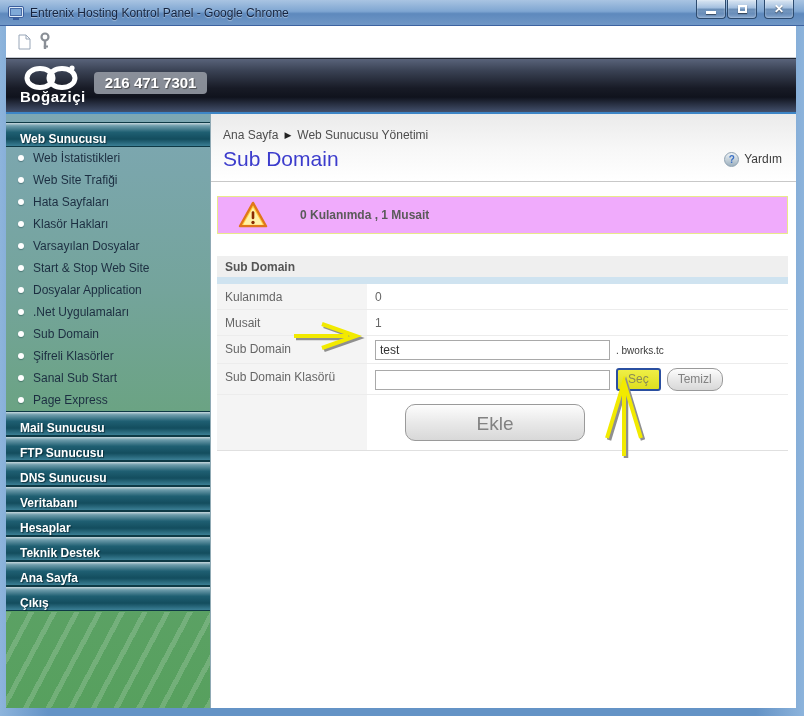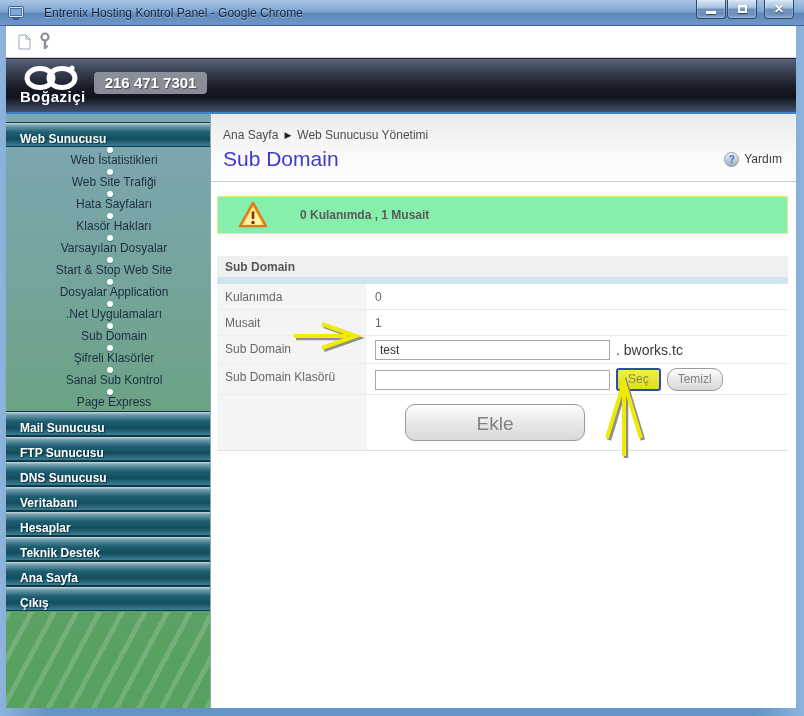--- a/index.html
+++ b/index.html
@@ -5,21 +5,21 @@
   * { box-sizing: border-box; margin: 0; padding: 0; }
   html,body { width:804px; height:716px; }
   body { font-family:"Liberation Sans", sans-serif; position:relative; background:#fff; }
 
   
   .window { position:absolute; inset:0; background:linear-gradient(90deg,#8db4dc,#6493c6 6%,#6493c6 94%,#8db4dc); }
 
   
   .titlebar { height:26px; display:flex; align-items:center; padding-left:8px;
     background:linear-gradient(180deg,#a9c4e2 0%,#7fa6d2 45%,#5e89bd 55%,#6f97c6 100%);
-    border-bottom:1px solid #3c62a0; position:relative;gap:14px; }
+    border-bottom:1px solid #3c62a0; position:relative; }
   .title-icon { width:16px; height:14px; margin-right:6px; flex:0 0 auto; }
   .titlebar-text { font-size:12px; color:#15233e; text-shadow:0 1px 1px rgba(255,255,255,0.45); white-space:nowrap; }
   .win-controls { position:absolute; top:0; right:10px; display:flex; }
   .win-btn { width:30px; height:19px; margin-left:1px; border:1px solid #2c4a6e; border-top:none;
     border-radius:0 0 4px 4px; display:flex; align-items:center; justify-content:center;
     background:linear-gradient(180deg,rgba(255,255,255,0.55),rgba(255,255,255,0.18) 45%,rgba(30,60,100,0.28) 50%,rgba(255,255,255,0.22));
     box-shadow:inset 0 0 2px rgba(255,255,255,0.6); cursor:default; }
   .win-btn.close { margin-left:7px; }
   .glyph-min { width:10px; height:3px; background:#fff; box-shadow:0 1px 1px rgba(0,0,0,0.5); margin-top:6px; }
   .glyph-max { width:9px; height:8px; border:2px solid #fff; box-shadow:0 1px 1px rgba(0,0,0,0.5); }
@@ -47,53 +47,53 @@
   .layout { display:flex; height:594px; }
 
   
   .sidebar { width:204px; flex:0 0 204px; position:relative; overflow:hidden;
     background:linear-gradient(180deg,#7da7b3 0%,#74a49b 30%,#6aa381 52%,#5ea268 72%,#57a05e 100%); }
   .side-gap { height:8px; }
   .side-header { height:25px; color:#fff; font-weight:bold; font-size:12px; display:flex; align-items:flex-end;
     padding-left:14px; text-shadow:1px 1px 1px rgba(0,30,40,0.7); cursor:pointer;
     border-top:1px solid #0e3945; border-bottom:1px solid #0e3945;
     background:linear-gradient(180deg,#c7d8de 0%,#6f9dac 12%,#1f5f72 40%,#134d5e 70%,#3b7f95 100%); }
-  .side-item { height:22px; display:flex; align-items:center; padding-left:12px; font-size:12px; color:#1c2e41; cursor:pointer;flex-direction:column; }
+  .side-item { height:22px; display:flex; align-items:center; padding-left:12px; font-size:12px; color:#1c2e41; cursor:pointer; }
   .bullet { width:6px; height:6px; border-radius:50%; background:#fff; margin-right:9px; flex:0 0 auto;
     box-shadow:0 1px 1px rgba(0,40,50,0.35); }
   .side-decor { position:absolute; left:0; right:0; bottom:0; height:96px;
     background:repeating-linear-gradient(118deg, rgba(255,255,255,0.16) 0 5px, rgba(255,255,255,0) 5px 20px); }
 
   
   .main { flex:1; background:#fff; position:relative; border-left:1px solid #8fa9b4; }
   .main-head { background:linear-gradient(180deg,#ebebeb,#f8f8f8 55%,#ffffff); border-bottom:1px solid #c8c8c8; padding-bottom:6px; }
   .breadcrumb { padding:14px 0 0 12px; font-size:12px; color:#4d4d4d; display:flex; align-items:center; gap:6px; }
   .crumb-sep { font-size:9px; color:#222; }
   .title-row { display:flex; justify-content:space-between; align-items:center; padding:5px 14px 4px 12px; }
   .page-title { font-size:21px; color:#3c3ccc; }
   .help { display:flex; align-items:center; gap:5px; font-size:12px; color:#3b3b3b; cursor:pointer; }
   .help-icon { width:15px; height:15px; border-radius:50%; background:linear-gradient(180deg,#eef3f6,#9db0be);
     color:#3a6fc4; font-weight:bold; font-size:10px; display:flex; align-items:center; justify-content:center;
     border:1px solid #8fa2b2; }
 
-  .alert { margin:14px 8px 0 6px; height:38px; background:#86efac; border:1px solid #e9e98a;
+  .alert { margin:14px 8px 0 6px; height:38px; background:#f0abfc; border:1px solid #e9e98a;
     display:flex; align-items:center; padding-left:20px; }
   .alert-text { margin-left:32px; font-size:12px; font-weight:bold; color:#5a5a5a; }
 
   .form-section { margin:22px 8px 0 6px; font-size:12px; }
   .section-header { background:#efefef; color:#555; font-weight:bold; padding:4px 8px 3px; }
   .section-strip { height:7px; background:#cfe3f0; }
   .frow { display:flex; border-bottom:1px solid #ececec; }
   .frow:last-child { border-bottom:1px solid #e0e0e0; }
   .fl { width:150px; flex:0 0 150px; background:#f4f4f4; color:#666; padding:6px 8px 5px; }
   .fv { flex:1; background:#fff; color:#666; padding:4px 8px 3px; display:flex; align-items:center; }
   .fv.textrow { padding:6px 8px 5px; }
   .txt-input { width:235px; height:20px; border:1px solid #a9a9a9; font-size:12px; padding:1px 4px;
     font-family:"Liberation Sans",sans-serif; color:#333; }
-  .suffix { margin-left:6px; font-size:14px; color:#3a3a3a; }
+  .suffix { margin-left:6px; font-size:10px; color:#3a3a3a; }
   .btn { font-family:"Liberation Sans",sans-serif; font-size:12px; color:#828282; cursor:pointer;
     background:linear-gradient(180deg,#fdfdfd,#e9e9e9 50%,#d8d8d8); border:1px solid #9a9a9a; border-radius:10px;
     padding:3px 10px 4px; }
   .btn-sec { margin-left:6px; background:linear-gradient(180deg,#efef45,#dede20); border:2px solid #2a4fa0;
     border-radius:3px; color:#8a8a55; padding:2px 10px 3px; }
   .btn-ekle { width:180px; margin:5px 0 6px 30px; padding:8px 0 5px; font-size:19px; }
 
   
   .anno { position:absolute; pointer-events:none; }
   .anno polyline { fill:none; stroke-linejoin:miter; stroke-linecap:butt; }
@@ -195,21 +195,21 @@
         <div class="side-item">
             <span class="bullet"></span>
             <span>Sub Domain</span>
           </div>
         <div class="side-item">
             <span class="bullet"></span>
             <span>Şifreli Klasörler</span>
           </div>
         <div class="side-item">
             <span class="bullet"></span>
-            <span>Sanal Sub Kontrol</span>
+            <span>Sanal Sub Start</span>
           </div>
         <div class="side-item">
             <span class="bullet"></span>
             <span>Page Express</span>
           </div>
 
         <div class="side-header">
             <span>Mail Sunucusu</span>
           </div>
         <div class="side-header">

